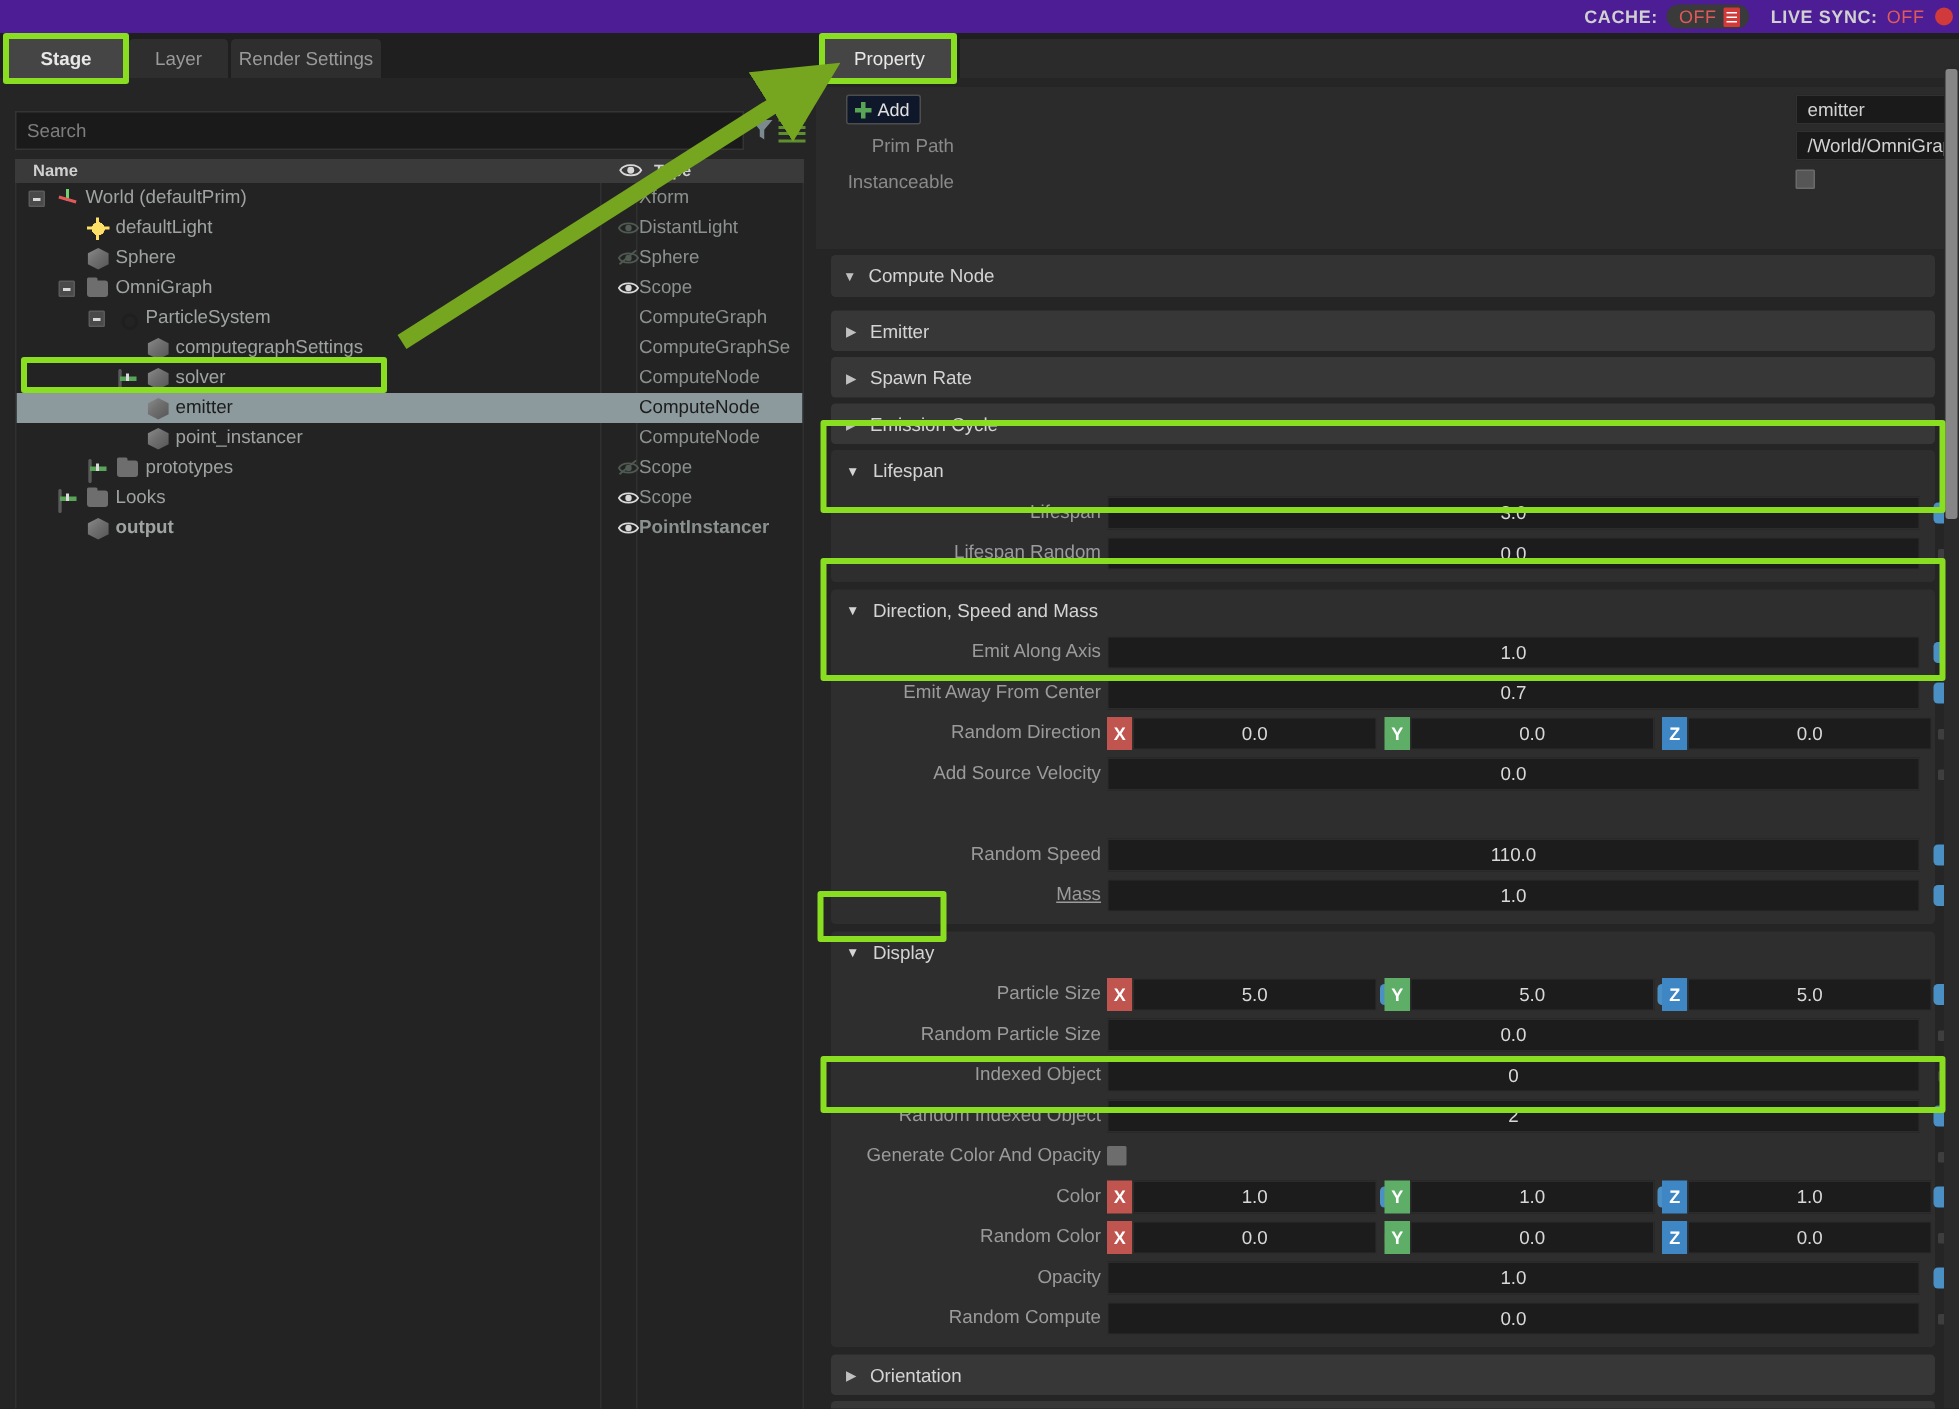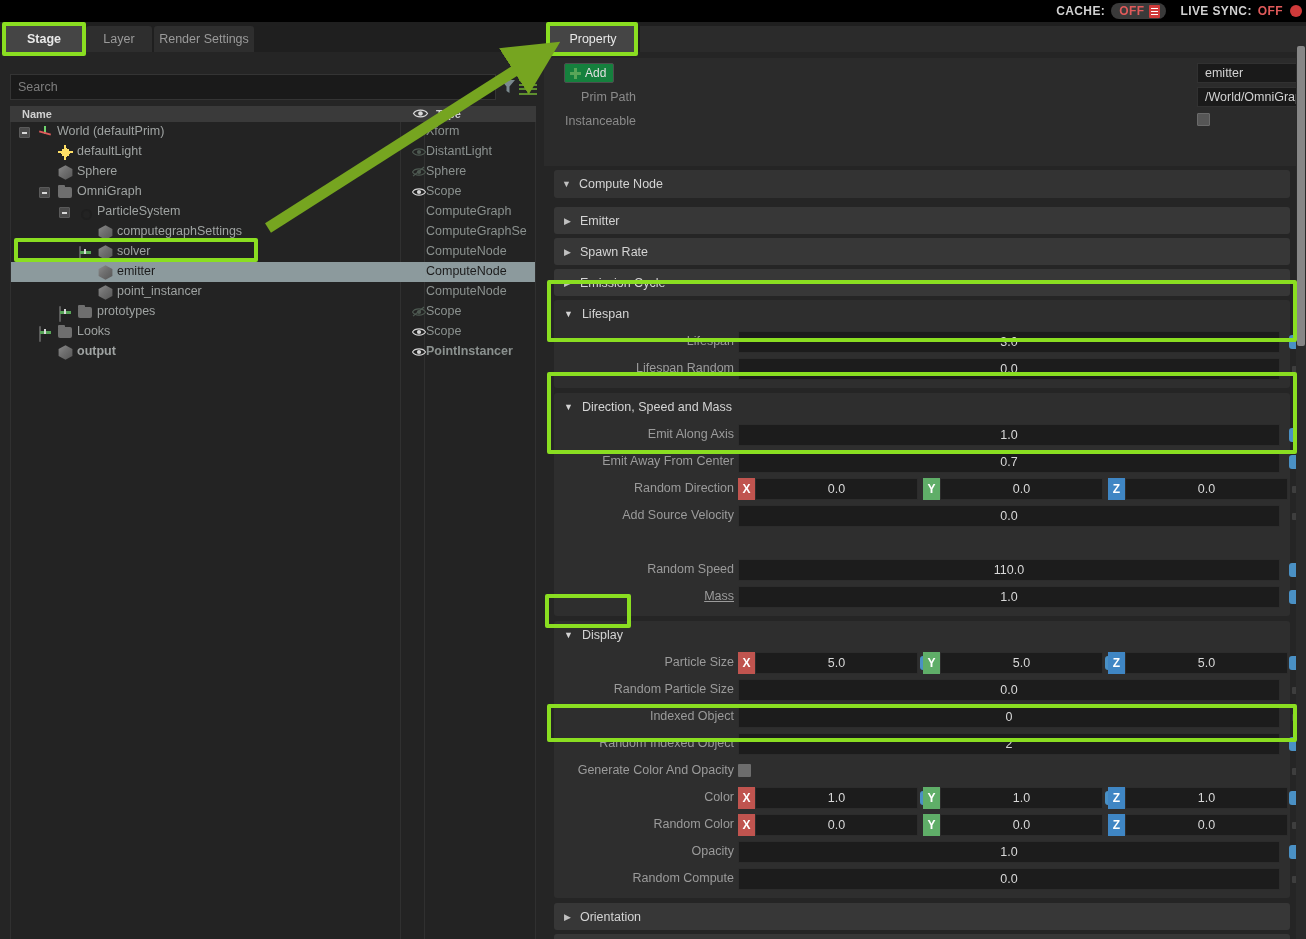--- a/index.html
+++ b/index.html
@@ -6,26 +6,26 @@
   html,body{
     width:1306px; height:939px;
     background:#252525;
     font-family:"Liberation Sans", sans-serif;
     overflow:hidden;
     color:#c8c8c8;
   }
   #app{position:relative;width:1306px;height:939px;background:#1f1f1f;}
 
   
-  .topbar{position:absolute;left:0;top:0;width:1306px;height:22px;background:#000000;}
+  .topbar{position:absolute;left:0;top:0;width:1306px;height:22px;background:#4c1d95;}
   .topbar-right{position:absolute;right:4px;top:0;height:22px;display:flex;align-items:center;gap:14px;font-size:12px;font-weight:bold;letter-spacing:.4px;}
   .cache-group,.ls-group{display:flex;align-items:center;gap:6px;}
   .cache-label{color:#d0d0d0;}
   .cache-pill{display:flex;align-items:center;gap:5px;background:#3a3a3a;border-radius:9px;padding:1px 6px 1px 8px;}
-  .off-text{color:#e05a5a;font-weight:bold;}
+  .off-text{color:#e05a5a;font-weight:normal;}
   .doc-ico{width:11px;height:13px;background:#d03a3a;border-radius:1px;position:relative;}
   .doc-ico:after{content:"";position:absolute;left:2px;top:3px;width:7px;height:1px;background:#fff;box-shadow:0 3px 0 #fff,0 6px 0 #fff;}
   .ls-label{color:#d0d0d0;}
   .ls-dot{width:12px;height:12px;border-radius:50%;background:#d03a3a;margin-left:1px;}
 
   
   .stage-panel{position:absolute;left:0;top:22px;width:544px;height:917px;background:#252525;}
   .tabrow{position:absolute;left:0;top:0;width:544px;height:30px;background:#1f1f1f;}
   .tab{position:absolute;top:4px;height:26px;display:flex;align-items:center;justify-content:center;
        font-size:12.5px;color:#9a9a9a;background:#2e2e2e;
@@ -72,21 +72,21 @@
   .eyei{position:absolute;left:400px;top:4px;width:16px;height:12px;}
 
   
   .prop-panel{position:absolute;left:544px;top:22px;width:762px;height:917px;background:#252525;}
   .ptabrow{position:absolute;left:0;top:0;width:762px;height:30px;background:#1f1f1f;}
   #tab-property{position:absolute;left:4px;top:4px;height:26px;width:90px;display:flex;align-items:center;justify-content:center;
                  background:#454545;color:#e8e8e8;font-size:12.5px;border-top-left-radius:3px;border-top-right-radius:3px;}
   .ptabfill{position:absolute;left:96px;top:4px;right:0;height:26px;background:#2b2b2b;}
 
   .phead{position:absolute;left:0;top:36px;width:756px;height:108px;background:#2b2b2b;}
-  .addbtn{position:absolute;left:20px;top:5px;width:50px;height:20px;background:#15803d;border:1px solid #4d4d4d;border-radius:2px;
+  .addbtn{position:absolute;left:20px;top:5px;width:50px;height:20px;background:#0f172a;border:1px solid #4d4d4d;border-radius:2px;
           display:flex;align-items:center;gap:4px;padding-left:5px;font-size:12px;color:#e0e0e0;}
   .plus{width:11px;height:11px;position:relative;}
   .plus:before{content:"";position:absolute;left:0;top:4px;width:11px;height:3px;background:#58a558;}
   .plus:after{content:"";position:absolute;left:4px;top:0;width:3px;height:11px;background:#58a558;}
   .phl{position:absolute;font-size:12.5px;color:#8a8a8a;text-align:right;width:100px;}
   .pfield{position:absolute;left:653px;height:20px;background:#1a1a1a;border:1px solid #313131;display:flex;align-items:center;
           padding-left:7px;font-size:12.5px;color:#d2d2d2;}
   .chk{position:absolute;width:13px;height:13px;background:#565656;border:1px solid #6a6a6a;border-radius:1px;}
 
   .scroll{position:absolute;left:0;top:148px;width:756px;height:791px;}

